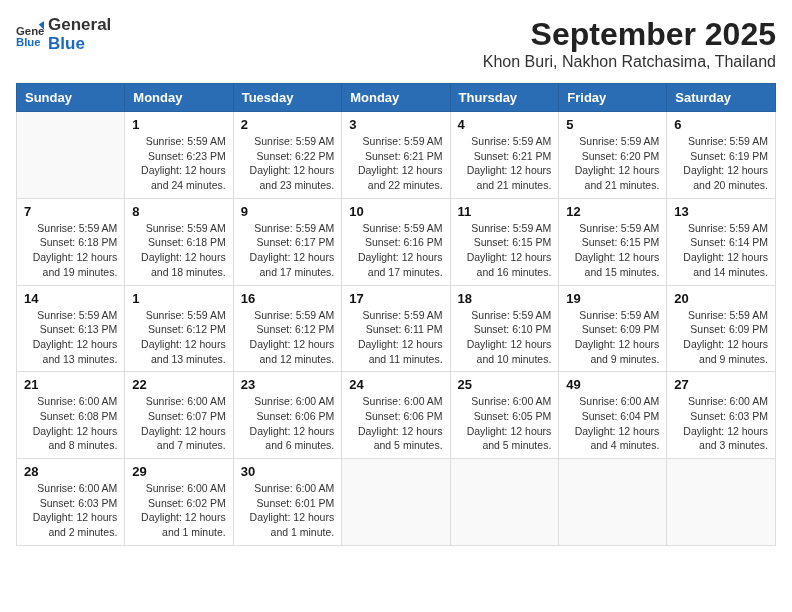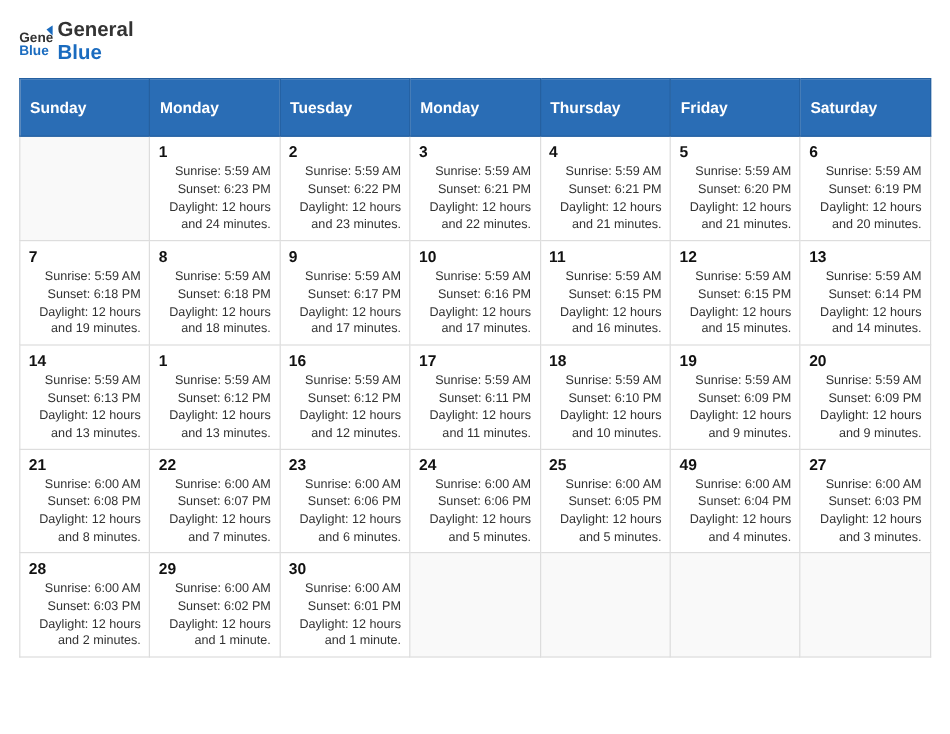--- a/index.html
+++ b/index.html
@@ -39,21 +39,21 @@
     }
     .calendar {
       width: 100%;
       border-collapse: collapse;
       border: 1px solid #ccc;
     }
     .calendar th {
       background-color: #2a6db5;
       color: #fff;
       text-align: left;
-      padding: 16px 8px;
+      padding: 6px 8px;
       font-size: 13px;
       font-weight: bold;
       border: 1px solid #2560a0;
     }
     .calendar td {
       vertical-align: top;
       padding: 5px 7px;
       border: 1px solid #ddd;
       width: 110px;
       min-height: 80px;
@@ -91,20 +91,22 @@
       <polygon points="26,4 32,0 32,10" fill="#1a6bbf"></polygon>
     </svg>
     <div>
       <div style="line-height:1.1;">
         <span style="font-size:17px;font-weight:bold;color:#333;">General</span><br>
         <span style="font-size:17px;font-weight:bold;color:#1a6bbf;">Blue</span>
       </div>
     </div>
   </div>
   <div class="title-area">
+    <div class="month-title">September 2025</div>
+    <div class="location-title">Khon Buri, Nakhon Ratchasima, Thailand</div>
   </div>
 </div>
 
 <table class="calendar">
   <thead>
     <tr>
     <th>Sunday</th>
         <th>Monday</th>
         <th>Tuesday</th>
         <th>Monday</th>

